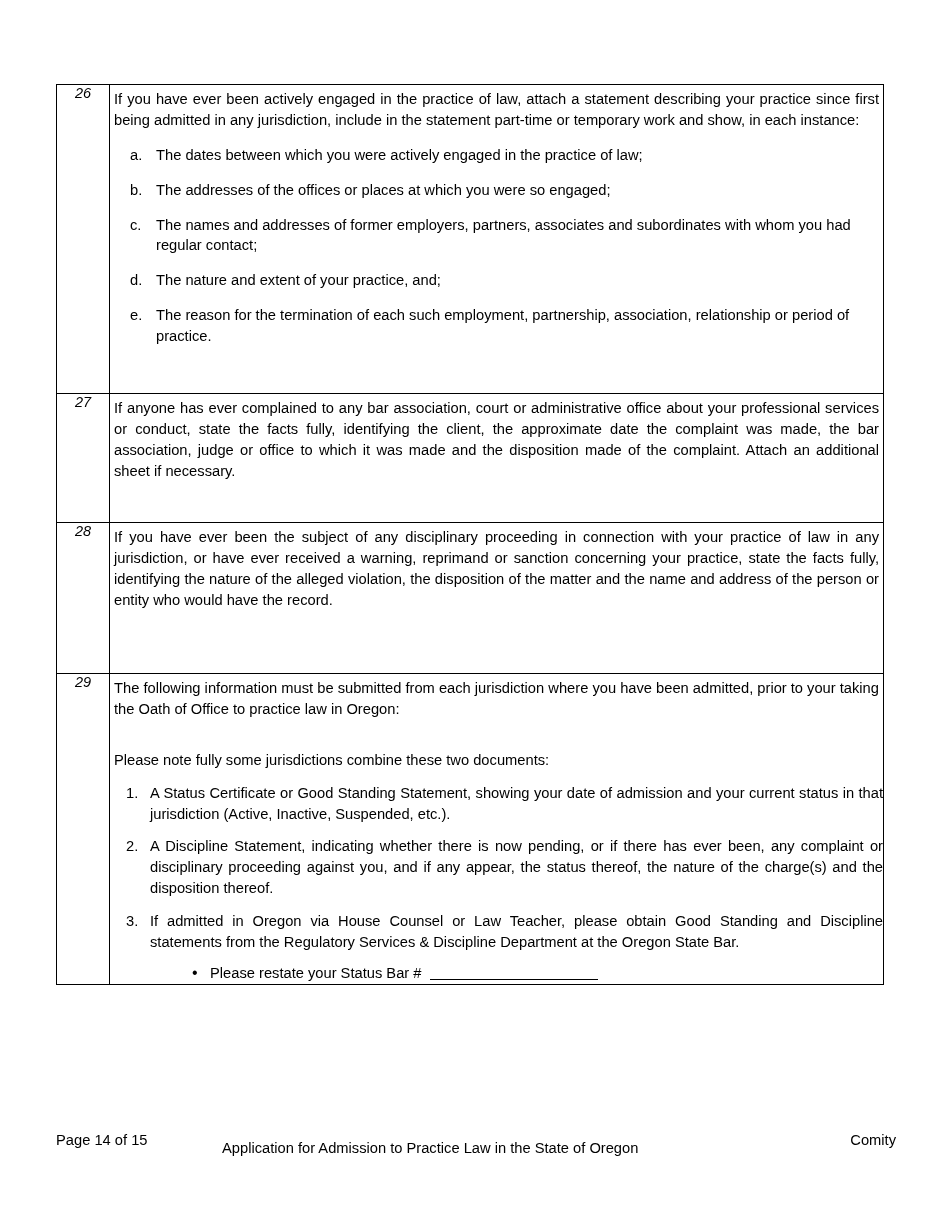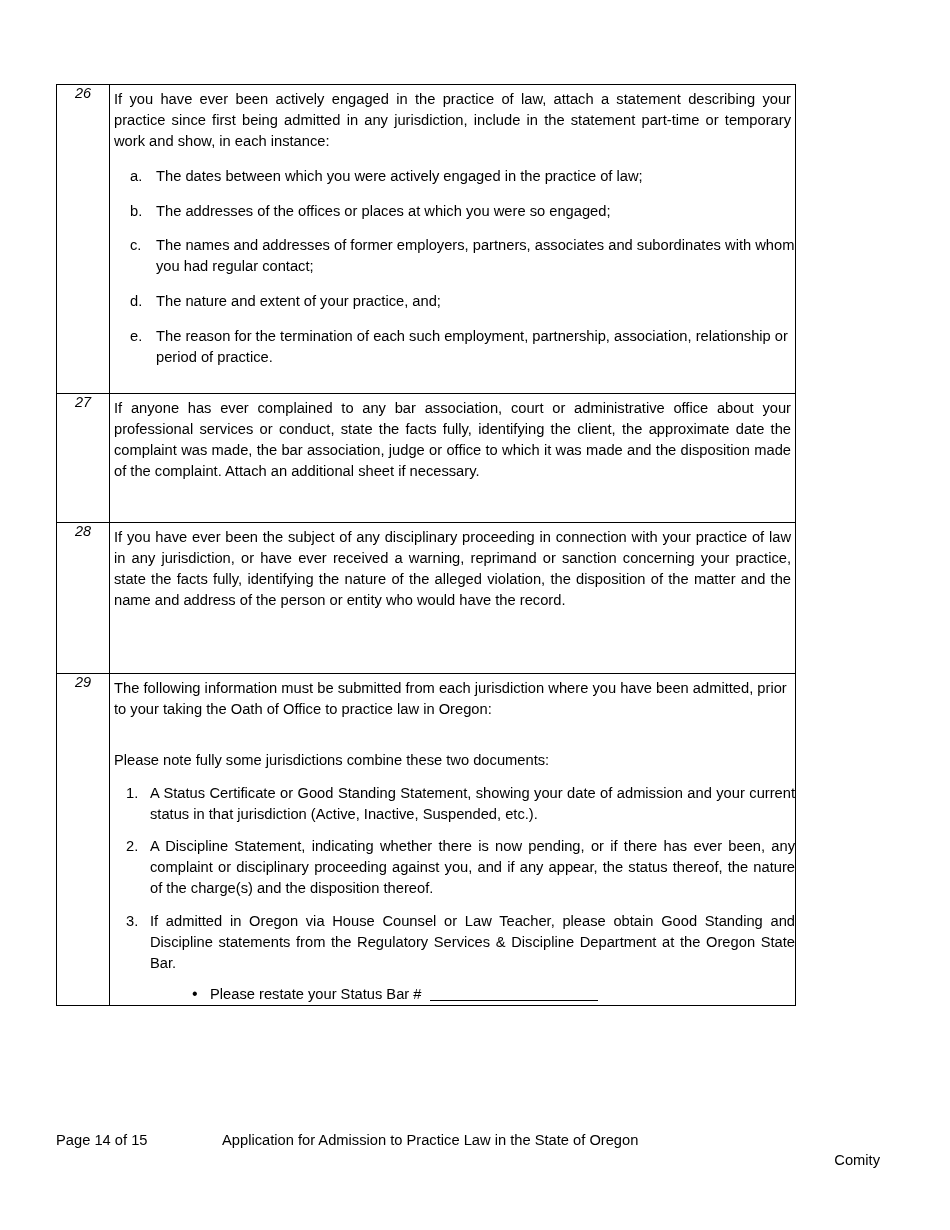--- a/index.html
+++ b/index.html
@@ -15,21 +15,21 @@
     position: relative;
   }
   .page {
     position: relative;
     width: 950px;
     height: 1230px;
     box-sizing: border-box;
     padding: 84px 38px 0 56px;
   }
   table.form-table {
-    width: 740px;
+    width: 828px;
     border-collapse: collapse;
     table-layout: fixed;
   }
   table.form-table td {
     border: 1px solid #000000;
     vertical-align: top;
     padding: 0;
   }
   td.num-cell {
     width: 52px;
@@ -110,27 +110,26 @@
     font-size: 14.7px;
   }
   .footer .left {
     position: absolute;
     left: 0;
     top: 0;
   }
   .footer .center {
     position: absolute;
     left: 166px;
-    top: 0;
+    top: 8px;
   }
   .footer .right {
     position: absolute;
-    right: 32px;
-    top: 0;
-    margin-top: 20px;
+    right: 16px;
+    top: 0;
   }
   .tall-26 { height: 308px; }
   .tall-27 { height: 128px; }
   .tall-28 { height: 150px; }
 </style>
 </head>
 <body>
 
 <div class="page">
 

